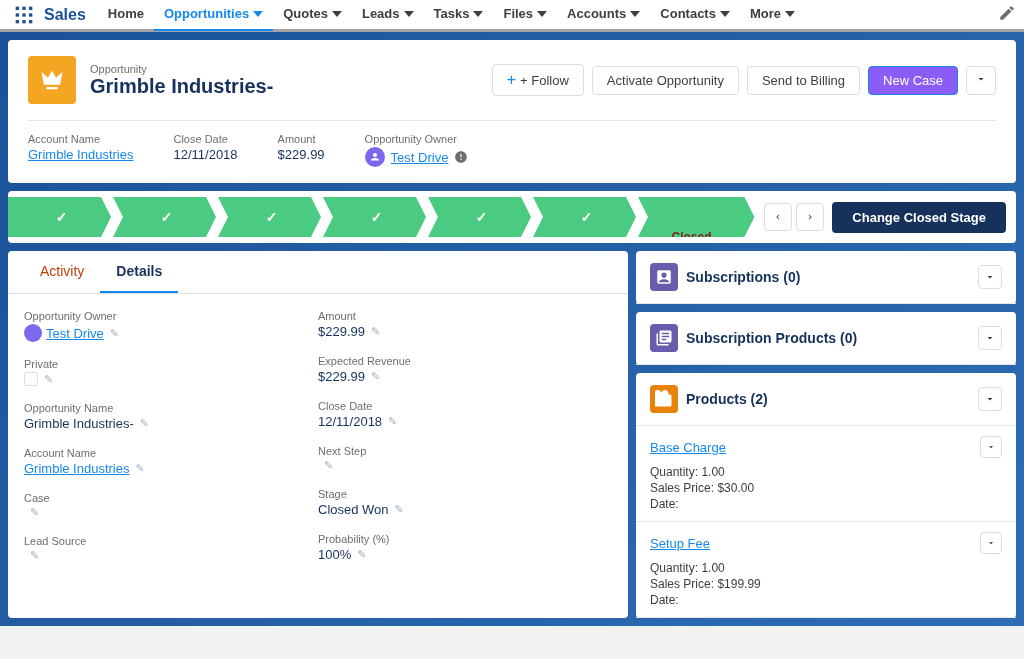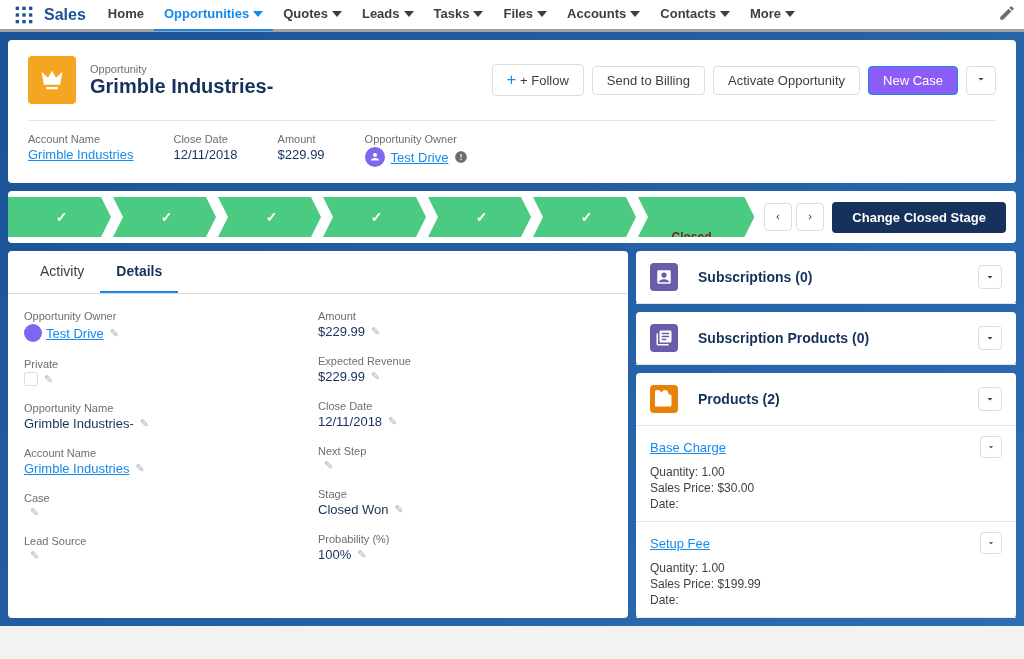--- a/index.html
+++ b/index.html
@@ -54,38 +54,38 @@
     .stage-nav-btn { width: 28px; height: 28px; border: 1px solid #ddd; background: #fff; border-radius: 4px; display: flex; align-items: center; justify-content: center; cursor: pointer; }
     .stage-change-btn { background: #16325c; color: #fff; border: none; border-radius: 4px; padding: 8px 20px; font-size: 13px; font-weight: 600; cursor: pointer; margin-right: 10px; white-space: nowrap; }
 
     
     .main-content { display: flex; gap: 8px; margin-top: 8px; }
     .left-panel { flex: 1; background: #fff; border-radius: 4px; padding: 0; }
     .right-panel { width: 380px; display: flex; flex-direction: column; gap: 8px; }
 
     
     .tabs { display: flex; border-bottom: 1px solid #ddd; padding: 0 16px; }
-    .tab { padding: 12px 16px; font-size: 14px; color: #404040; cursor: pointer; border-bottom: 2px solid transparent; }
+    .tab { padding: 12px 16px; font-size: 14px; color: #c2410c; cursor: pointer; border-bottom: 2px solid transparent; }
     .tab.active { color: #16325c; border-bottom: 2px solid #1589ee; font-weight: 600; }
 
     
     .detail-fields { padding: 16px; display: grid; grid-template-columns: 1fr 1fr; gap: 0; }
     .detail-col { padding-right: 20px; }
     .detail-field { margin-bottom: 16px; }
     .detail-field-label { font-size: 11px; color: #706e6b; margin-bottom: 2px; }
     .detail-field-value { font-size: 13px; color: #16325c; display: flex; align-items: center; gap: 6px; }
     .detail-field-value .edit-icon { opacity: 0.4; cursor: pointer; font-size: 11px; }
     .detail-link { color: #1589ee; text-decoration: underline; cursor: pointer; }
     .checkbox-empty { width: 14px; height: 14px; border: 1px solid #ddd; border-radius: 2px; display: inline-block; }
     .owner-inline { display: flex; align-items: center; gap: 4px; }
     .owner-avatar-sm { width: 18px; height: 18px; background: #7b68ee; border-radius: 50%; }
 
     
     .right-card { background: #fff; border-radius: 4px; }
-    .right-card-header { display: flex; align-items: center; padding: 12px 14px; border-bottom: 1px solid #e5e5e5; gap: 20px; }
+    .right-card-header { display: flex; align-items: center; padding: 12px 14px; border-bottom: 1px solid #e5e5e5; gap: 8px; }
     .right-card-icon { width: 28px; height: 28px; border-radius: 4px; display: flex; align-items: center; justify-content: center; }
     .right-card-icon.purple { background: #6b5bab; }
     .right-card-icon.orange { background: #e8830a; }
     .right-card-title { flex: 1; font-size: 14px; font-weight: 600; color: #16325c; }
     .right-card-toggle { width: 24px; height: 24px; border: 1px solid #ddd; border-radius: 4px; display: flex; align-items: center; justify-content: center; cursor: pointer; }
 
     
     .product-item { padding: 10px 14px; border-bottom: 1px solid #e5e5e5; }
     .product-name { color: #1589ee; text-decoration: underline; cursor: pointer; font-size: 13px; display: flex; align-items: center; justify-content: space-between; }
     .product-details { margin-top: 7px; }
@@ -178,22 +178,22 @@
       </div>
       <div class="opp-info">
         <div class="opp-label">Opportunity</div>
         <div class="opp-name">Grimble Industries-</div>
       </div>
       <div class="opp-actions">
         <button class="btn btn-neutral">
           <span class="plus">+</span>
           <span>+ Follow</span>
         </button>
+        <button class="btn btn-default">Activate Opportunity</button>
         <button class="btn btn-default">Send to Billing</button>
-        <button class="btn btn-default">Activate Opportunity</button>
         <button class="btn btn-brand">New Case</button>
         <button class="btn btn-more">
           <svg width="12" height="12" viewBox="0 0 24 24" fill="#3e3e3c">
               <path d="M7 10l5 5 5-5z"></path>
             </svg>
         </button>
       </div>
     </div>
 
     <div class="fields-row">

